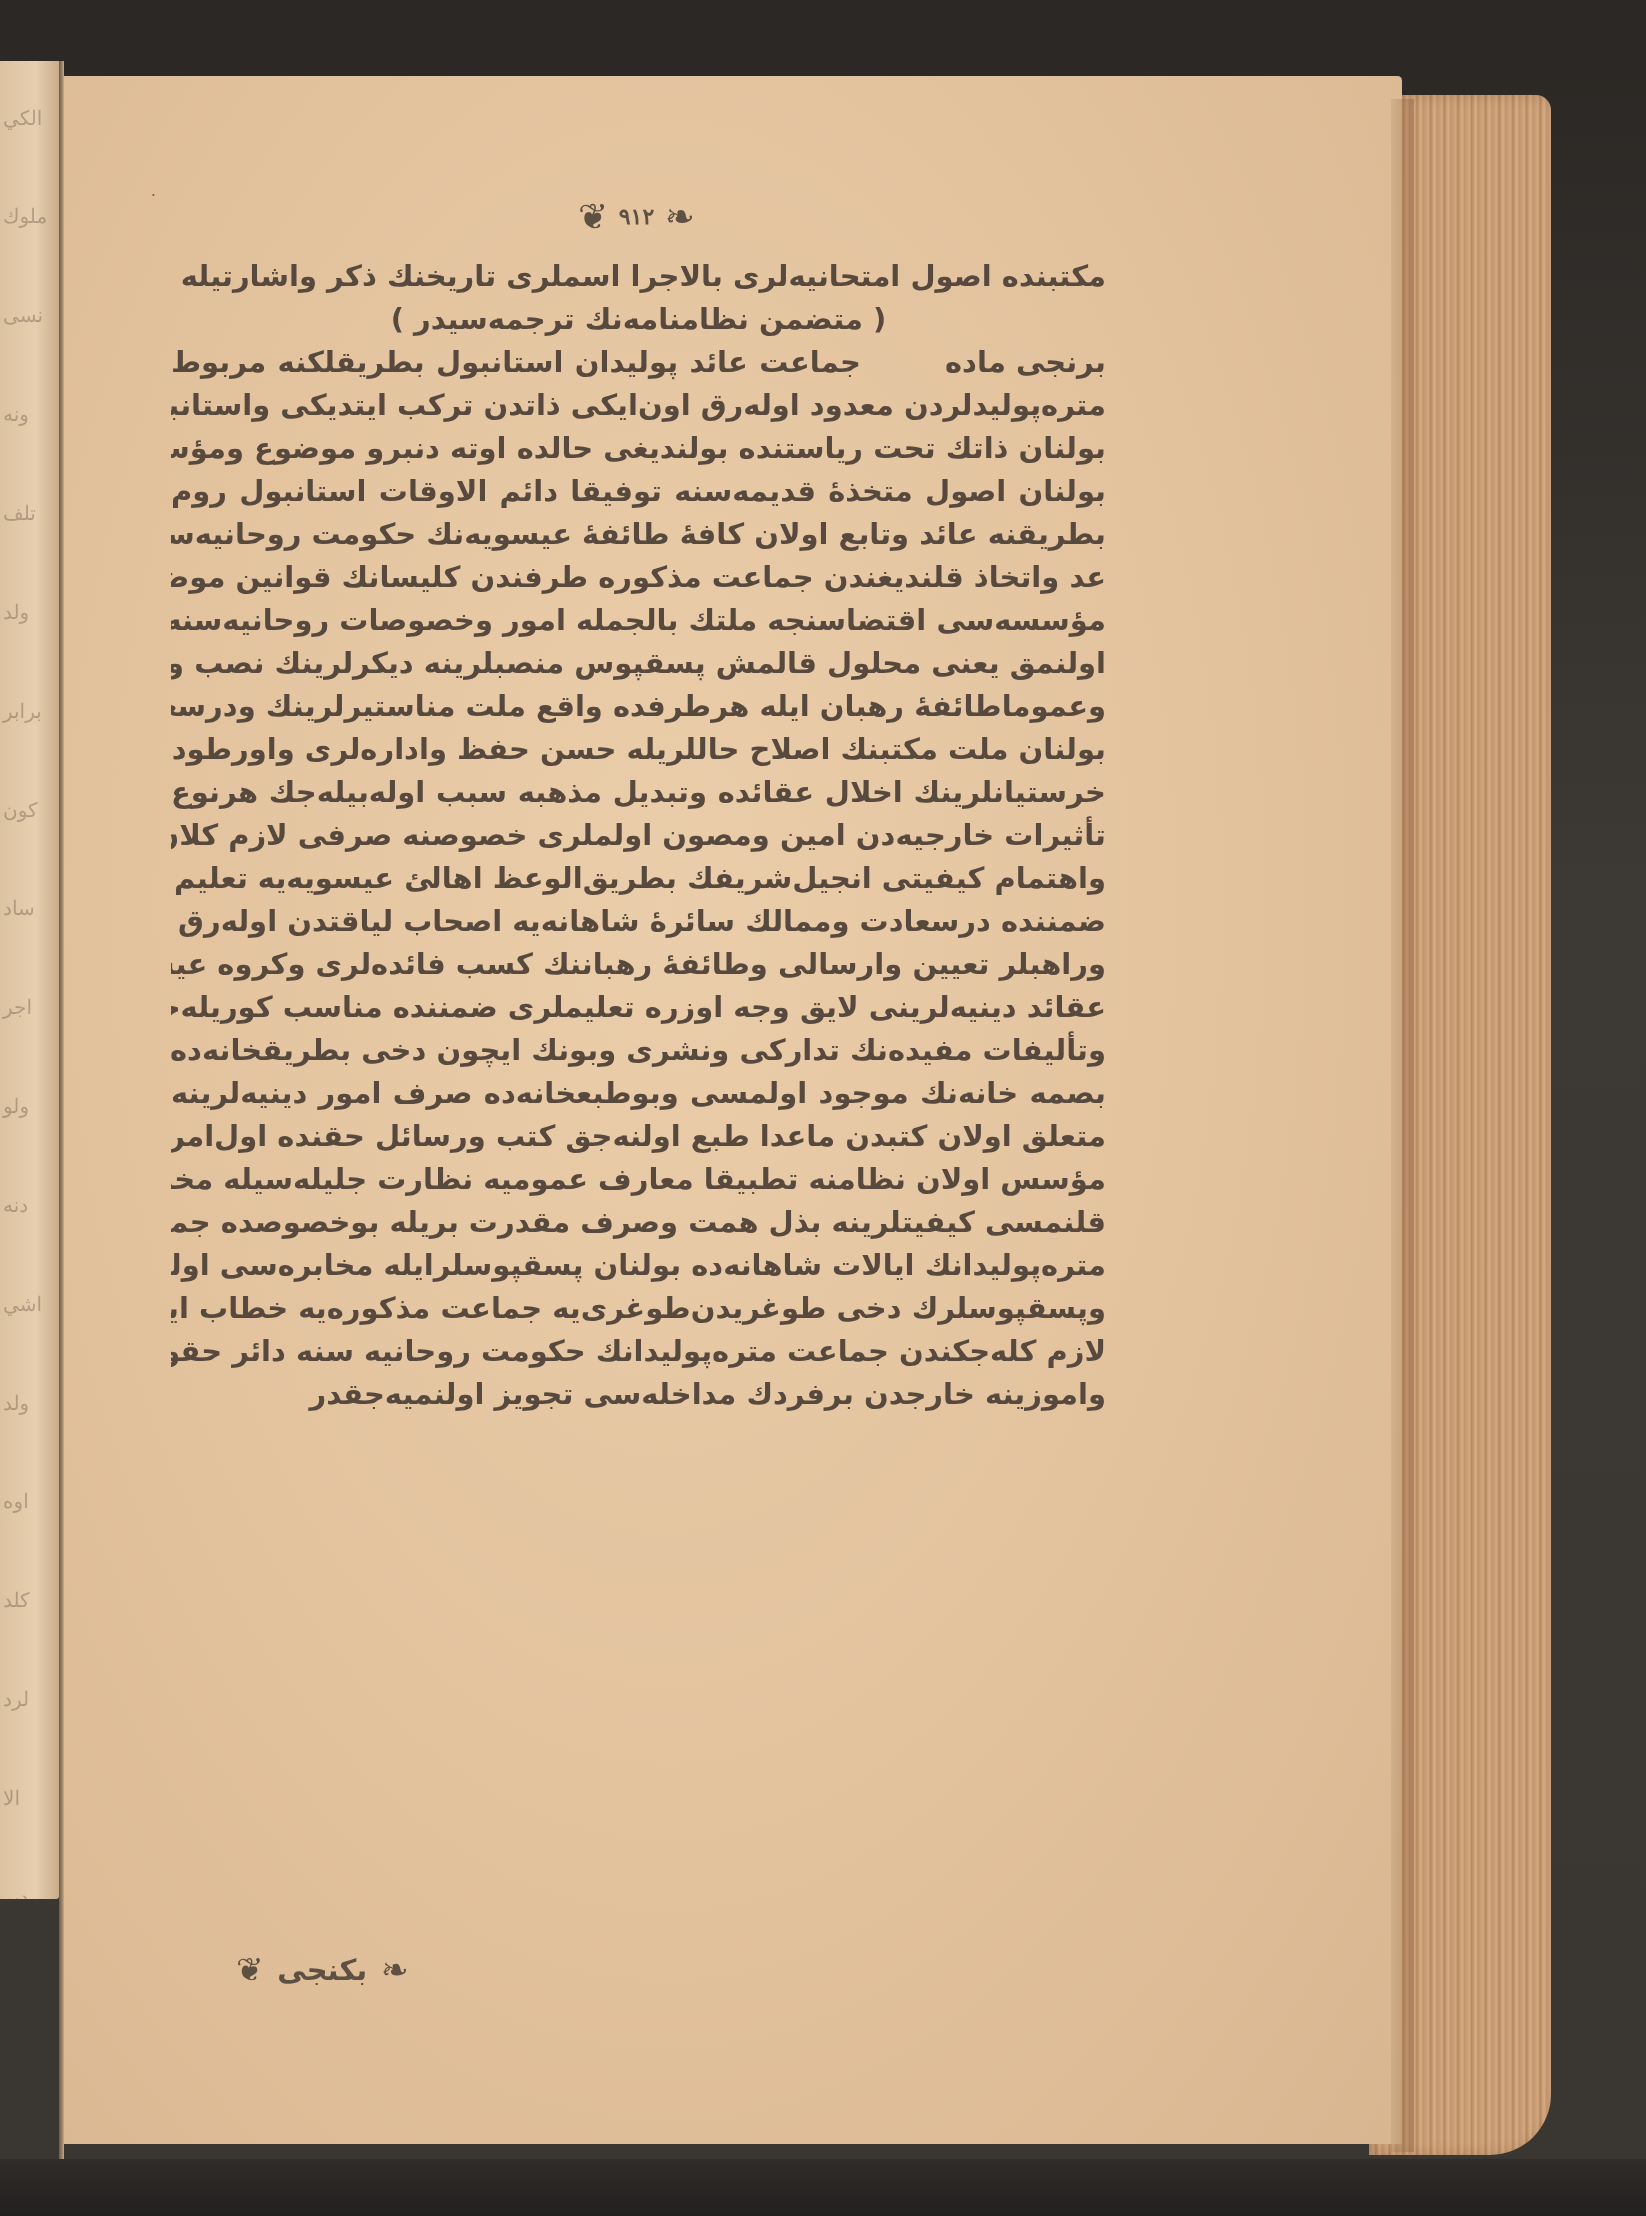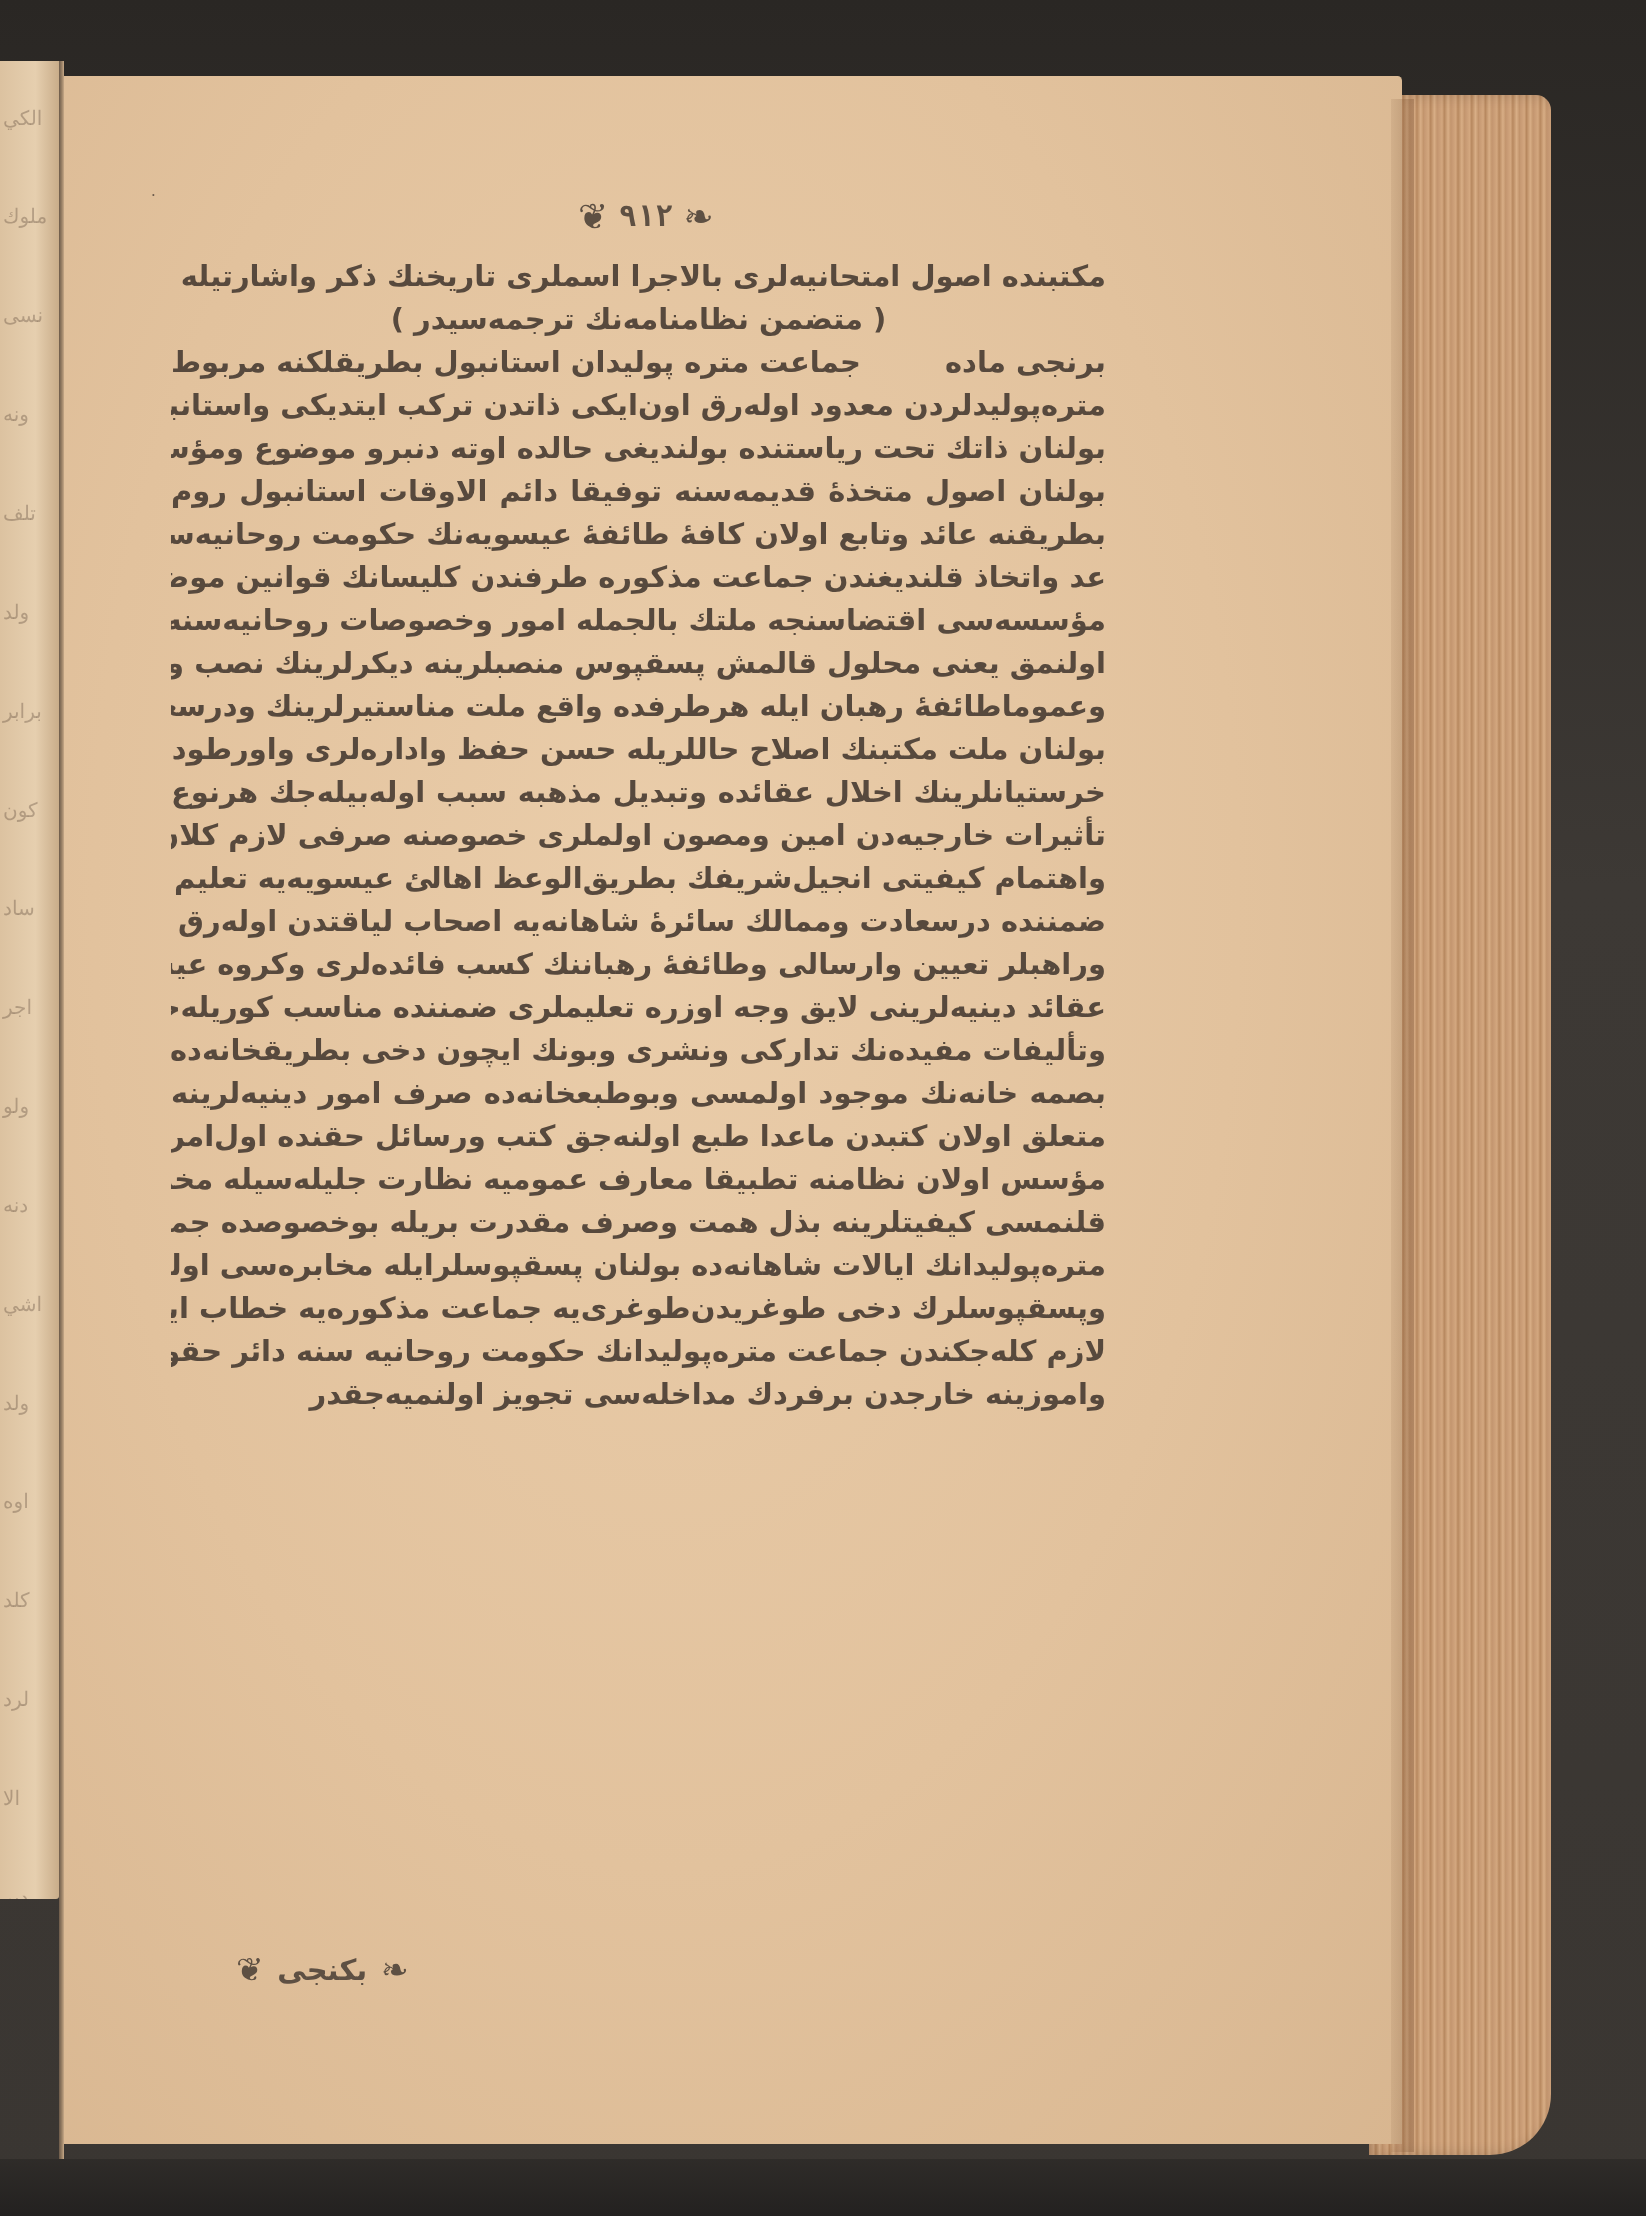--- a/index.html
+++ b/index.html
@@ -53,21 +53,21 @@
   
   .header {
     position: absolute; left: 578px; top: 190px; height: 53px;
     display: flex; align-items: center; gap: 10.6px; direction: rtl;
     color: #5e5043;
   }
   .ornament {
     font-size: 36px; color: #5e5043; line-height: 1;
   }
   .page-number {
-    font-family: Liberation Mono, monospace; font-size: 30px; font-weight: bold;
+    font-family: Liberation Sans, sans-serif; font-size: 22px; font-weight: bold;
   }
   
   .text-block {
     position: absolute; left: 171px; top: 255px; width: 935px;
     direction: rtl; color: #57493d;
     font-family: "DejaVu Sans", sans-serif; font-weight: bold;
   }
   .line {
     height: 43px; line-height: 43px; font-size: 29px;
     text-align: justify; text-align-last: justify; white-space: nowrap;
@@ -130,21 +130,21 @@
   <span class="ornament">❧</span>
   <span class="page-number">٩١٢</span>
   <span class="ornament">❦</span>
 </div>
 
 <div class="text-block">
   <div class="line">مكتبنده اصول امتحانيه‌لرى بالاجرا اسملرى تاريخنك ذكر واشارتيله برابر</div>
   <div class="line center">( متضمن نظامنامه‌نك ترجمه‌سيدر )</div>
   <div class="line article">
     <span class="lbl">برنجى ماده</span>
-    <span class="rest">جماعت مترە پوليدان استانبول بطريقلكنه مربوط</span>
+    <span class="rest">جماعت عائد پوليدان استانبول بطريقلكنه مربوط</span>
   </div>
   <div class="line">مترەپوليدلردن معدود اوله‌رق اون‌ايكى ذاتدن تركب ايتديكى واستانبول‌بطريقى</div>
   <div class="line">بولنان ذاتك تحت رياستنده بولنديغى حالده اوته دنبرو موضوع ومؤسس</div>
   <div class="line">بولنان اصول متخذهٔ قديمه‌سنه توفيقا دائم الاوقات استانبول روم</div>
   <div class="line">بطريقنه عائد وتابع اولان كافهٔ طائفهٔ عيسويه‌نك حكومت روحانيه‌سى</div>
   <div class="line">عد واتخاذ قلنديغندن جماعت مذكوره طرفندن كليسانك قوانين موضوعهٔ</div>
   <div class="line">مؤسسه‌سى اقتضاسنجه ملتك بالجمله امور وخصوصات روحانيه‌سنه دقت</div>
   <div class="line">اولنمق يعنى محلول قالمش پسقپوس منصبلرينه ديكرلرينك نصب وتعيينى</div>
   <div class="line">وعموماطائفهٔ رهبان ايله هرطرفده واقع ملت مناستيرلرينك ودرسعادتده</div>
   <div class="line">بولنان ملت مكتبنك اصلاح حاللريله حسن حفظ واداره‌لرى واورطودوقس</div>

